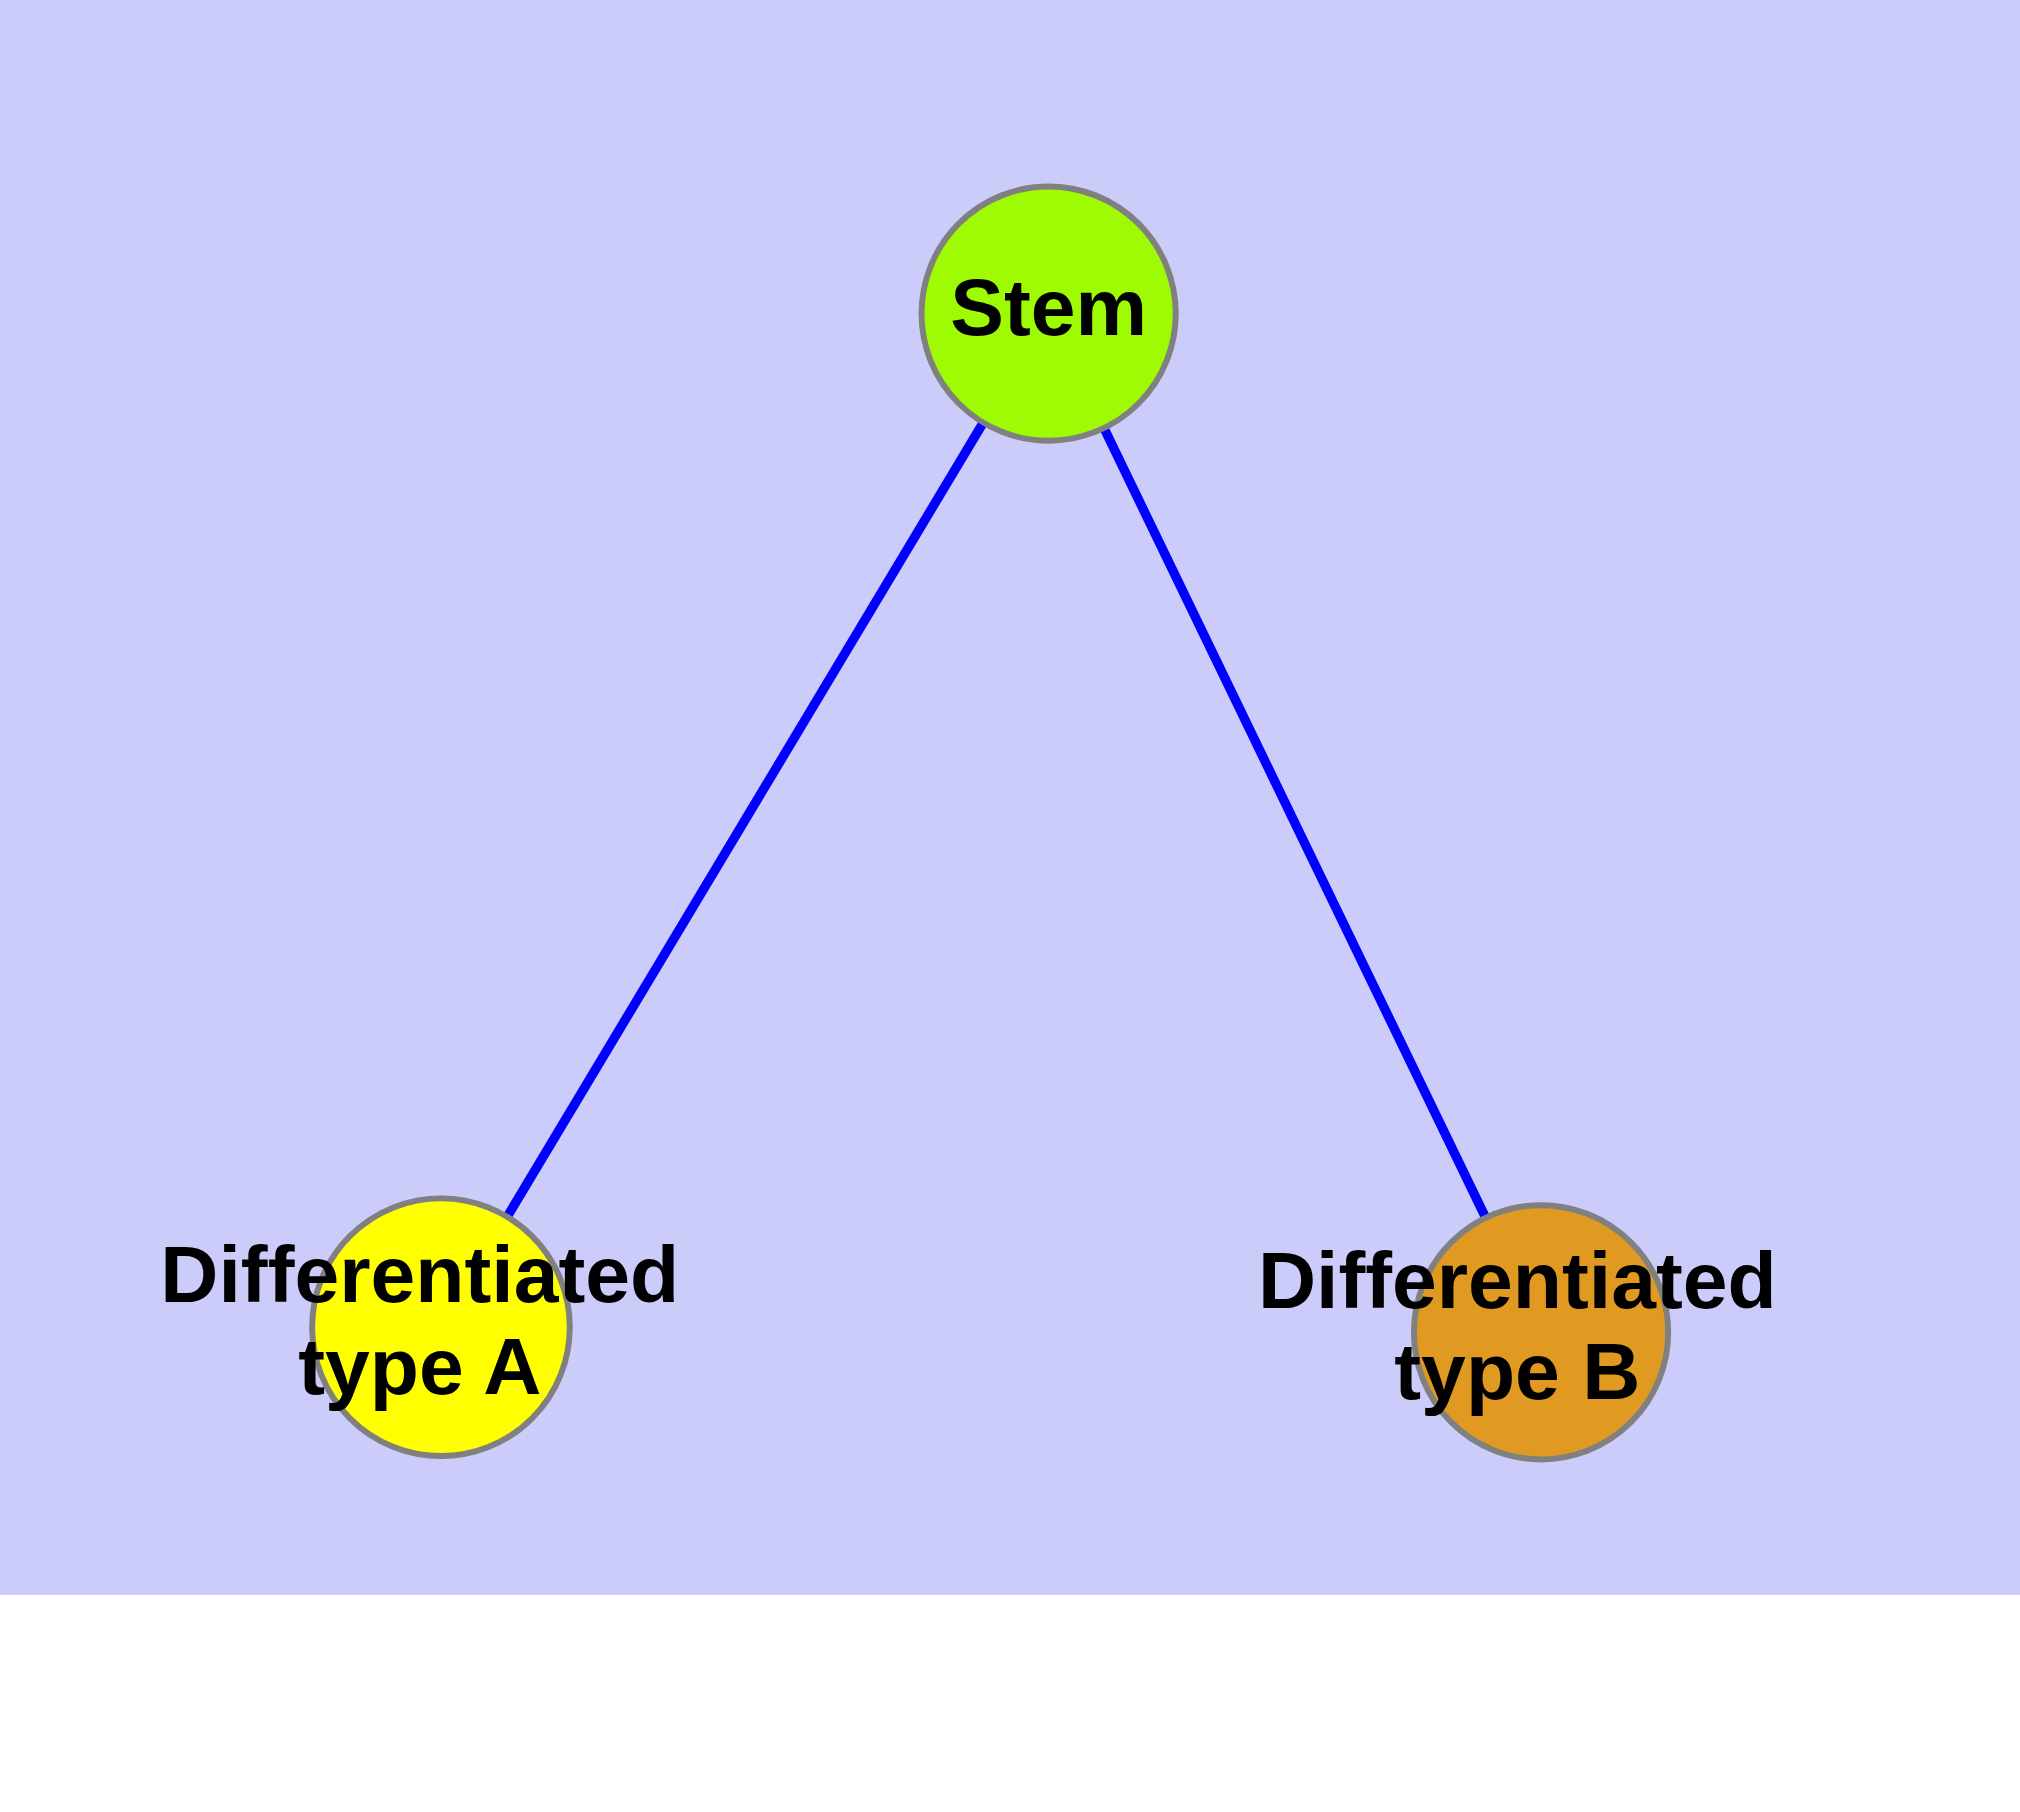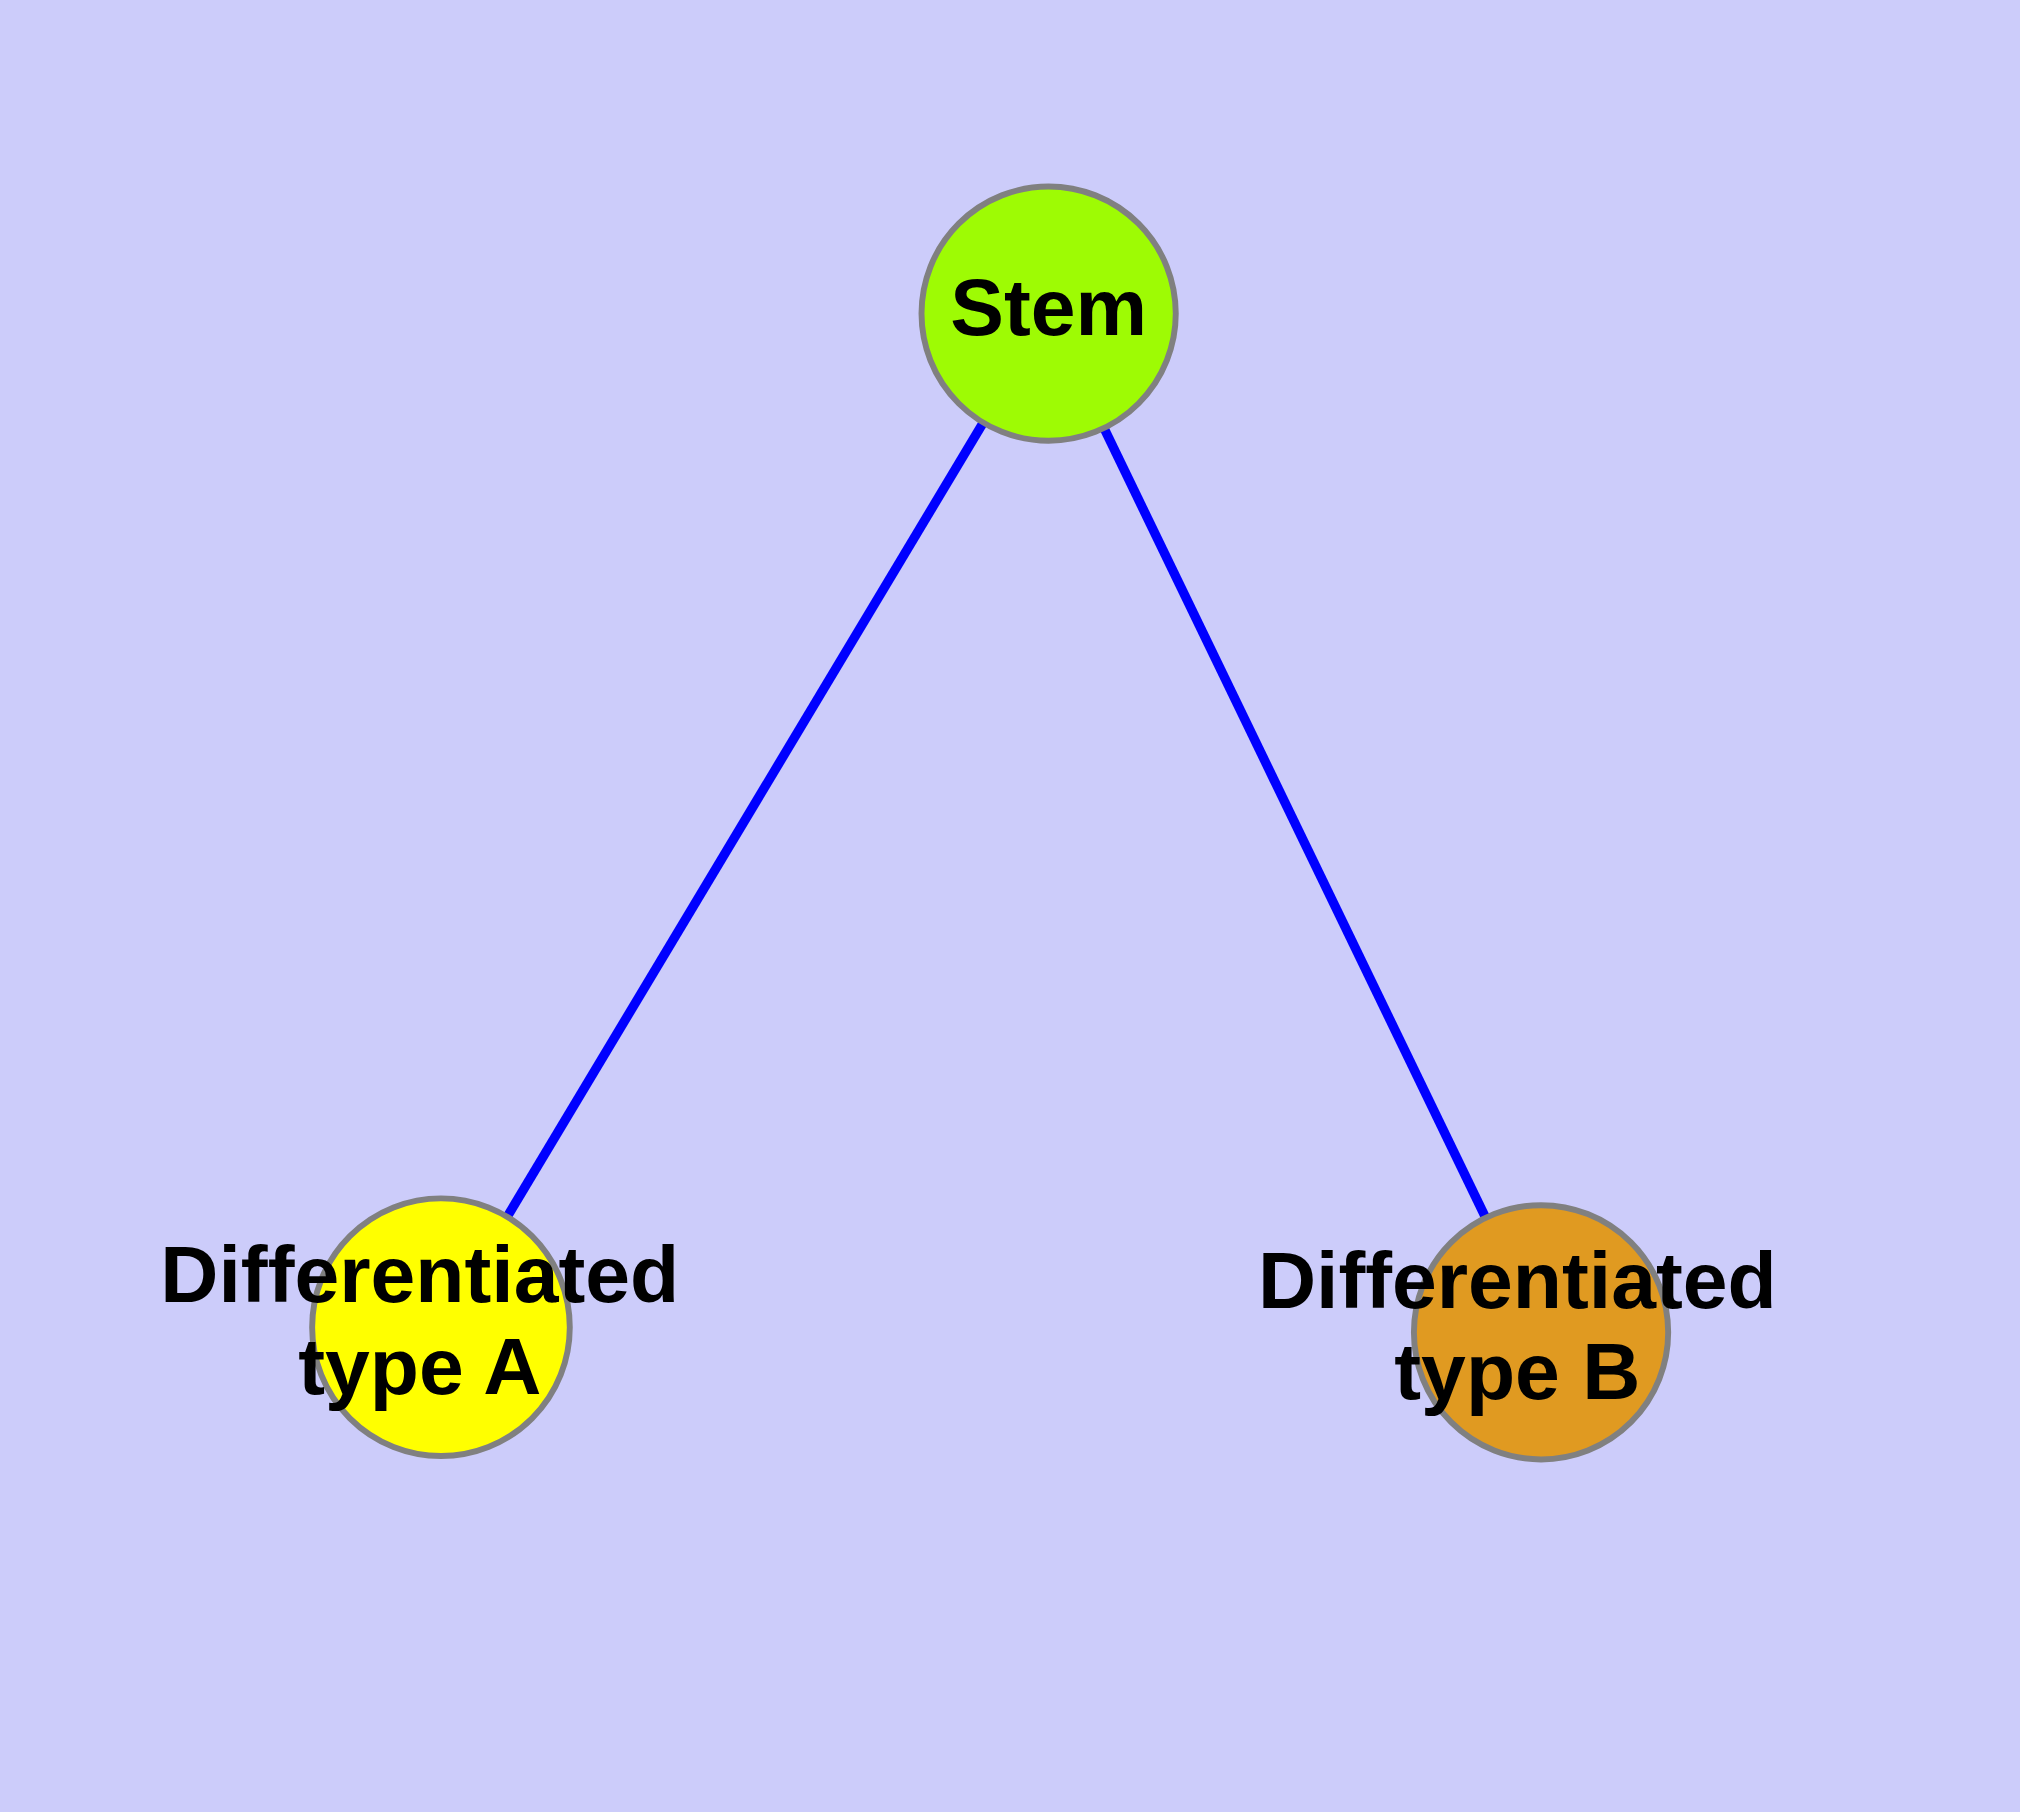--- a/index.html
+++ b/index.html
@@ -4,21 +4,21 @@
 <title>Cell Differentiation Graph</title>
 <style>
   html, body {
     margin: 0;
     padding: 0;
     background: #ffffff;
   }
   #canvas {
     position: relative;
     width: 2021px;
-    height: 1812px;
+    height: 1595px;
     overflow: hidden;
     font-family: "Liberation Sans", "DejaVu Sans", sans-serif;
   }
   #graph-svg {
     position: absolute;
     top: 0;
     left: 0;
     width: 2021px;
     height: 1812px;
     display: block;

